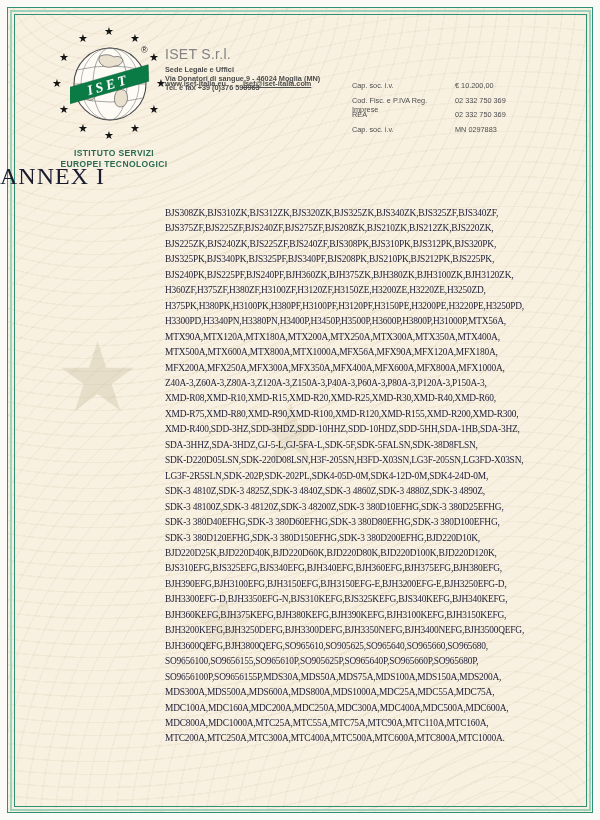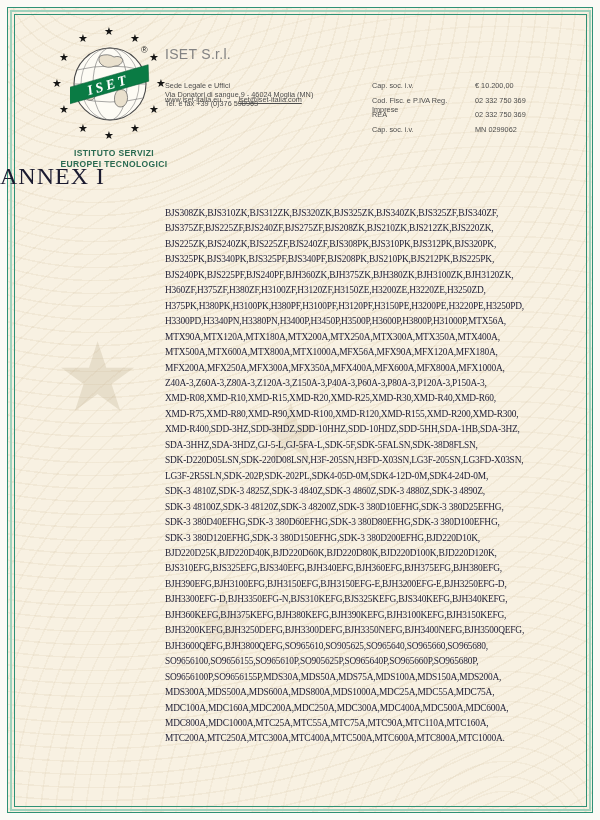--- a/index.html
+++ b/index.html
@@ -33,24 +33,24 @@
   .s5  { left:114px; top:78px; } .s6  { left:95px; top:97px; }
   .s7  { left:69px; top:104px; } .s8  { left:43px; top:97px; }
   .s9  { left:24px; top:78px; }  .s10 { left:17px; top:52px; }
   .s11 { left:24px; top:26px; }  .s12 { left:43px; top:7px; }
   .globe { position:absolute; left:35px; top:18px; }
   .org-name { position:absolute; left:4px; top:122px; width:150px; text-align:center;
               color:#2b6b52; font-weight:bold; font-size:8.5px; line-height:11px; letter-spacing:.4px; }
 
   
   .company { position:absolute; left:165px; top:46px; font-size:14px; color:#838383; letter-spacing:.3px; }
-  .addr { position:absolute; left:165px; top:81px; font-size:7.3px; color:#4d4d4d; }
+  .addr { position:absolute; left:165px; top:65px; font-size:7.3px; color:#4d4d4d;font-weight:bold; }
   .addr > div { height:14.2px; }
   .web-row .email { text-decoration:underline; margin-left:15px; }
-  .registry { position:absolute; left:352px; top:81px; font-size:7.3px; color:#4d4d4d;margin-left:20px; }
+  .registry { position:absolute; left:352px; top:81px; font-size:7.3px; color:#4d4d4d; }
   .reg-row { height:14.6px; display:flex; }
   .reg-label { width:103px; }
   .reg-value { }
 
   
   .title { position:absolute; left:0; right:0; top:163px; text-align:left;
            font-family:"Liberation Serif", serif; font-size:24px; font-weight:normal;
            color:#1b1b30; letter-spacing:1px; }
 
   
@@ -140,21 +140,21 @@
         <div class="reg-row">
         <span class="reg-label">Cod. Fisc. e P.IVA Reg. Imprese</span>
         <span class="reg-value">02 332 750 369</span>
       </div>
         <div class="reg-row">
         <span class="reg-label">REA</span>
         <span class="reg-value">02 332 750 369</span>
       </div>
         <div class="reg-row">
         <span class="reg-label">Cap. soc. i.v.</span>
-        <span class="reg-value">MN 0299062</span>
+        <span class="reg-value">MN 0297883</span>
       </div>
       </div>
 
     <h1 class="title">ANNEX I</h1>
 
     <div class="annex-body">
 
     <div class="code-line">BJS308ZK,BJS310ZK,BJS312ZK,BJS320ZK,BJS325ZK,BJS340ZK,BJS325ZF,BJS340ZF,</div>
         <div class="code-line">BJS375ZF,BJS225ZF,BJS240ZF,BJS275ZF,BJS208ZK,BJS210ZK,BJS212ZK,BJS220ZK,</div>
         <div class="code-line">BJS225ZK,BJS240ZK,BJS225ZF,BJS240ZF,BJS308PK,BJS310PK,BJS312PK,BJS320PK,</div>

